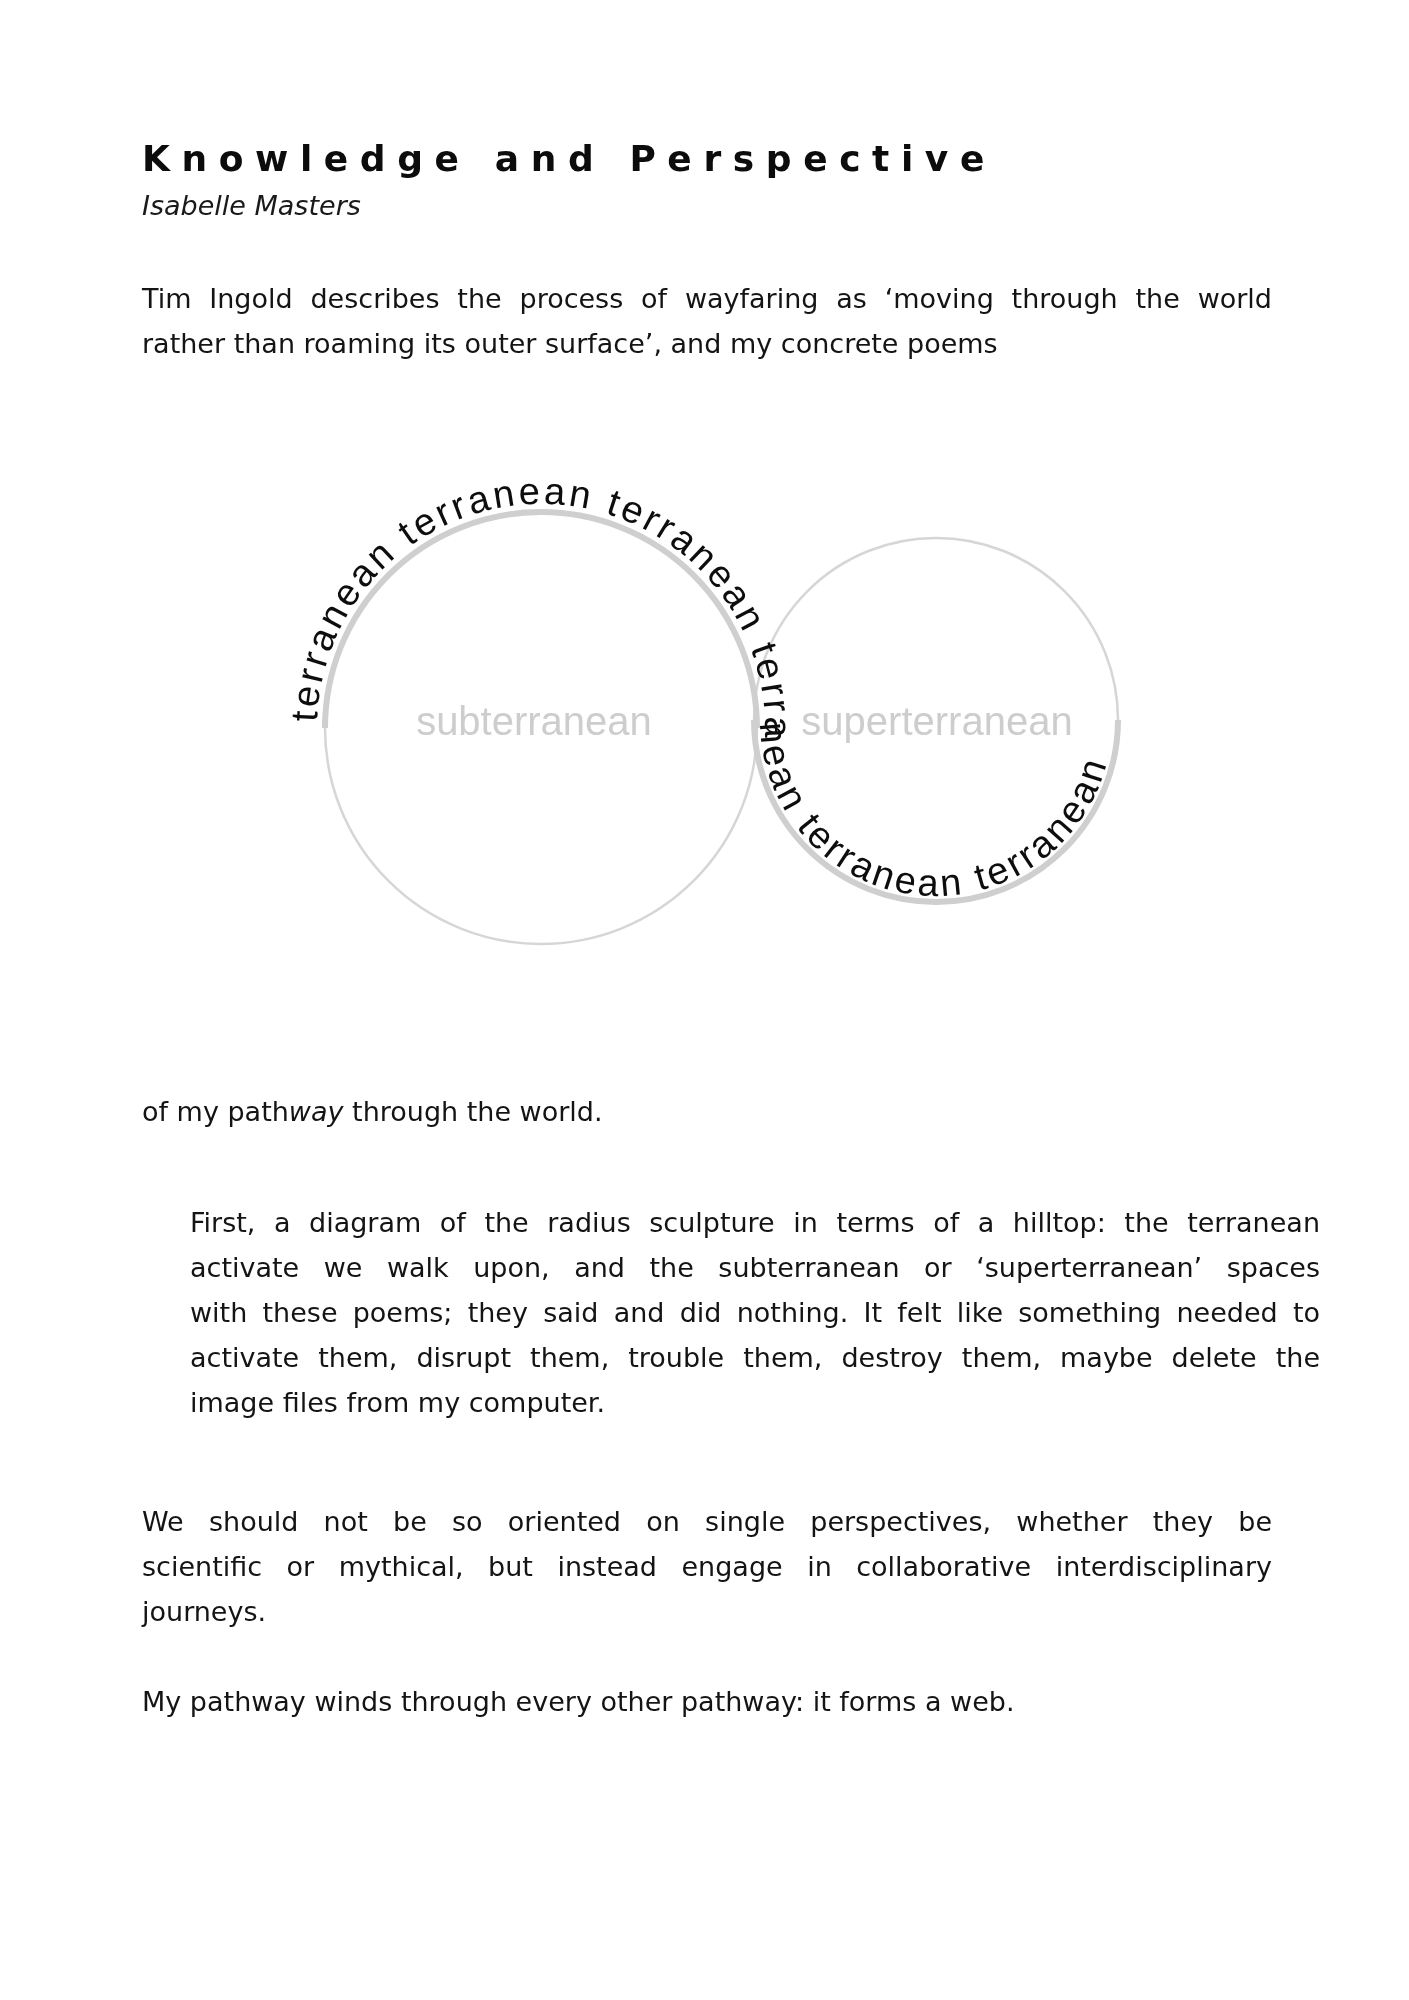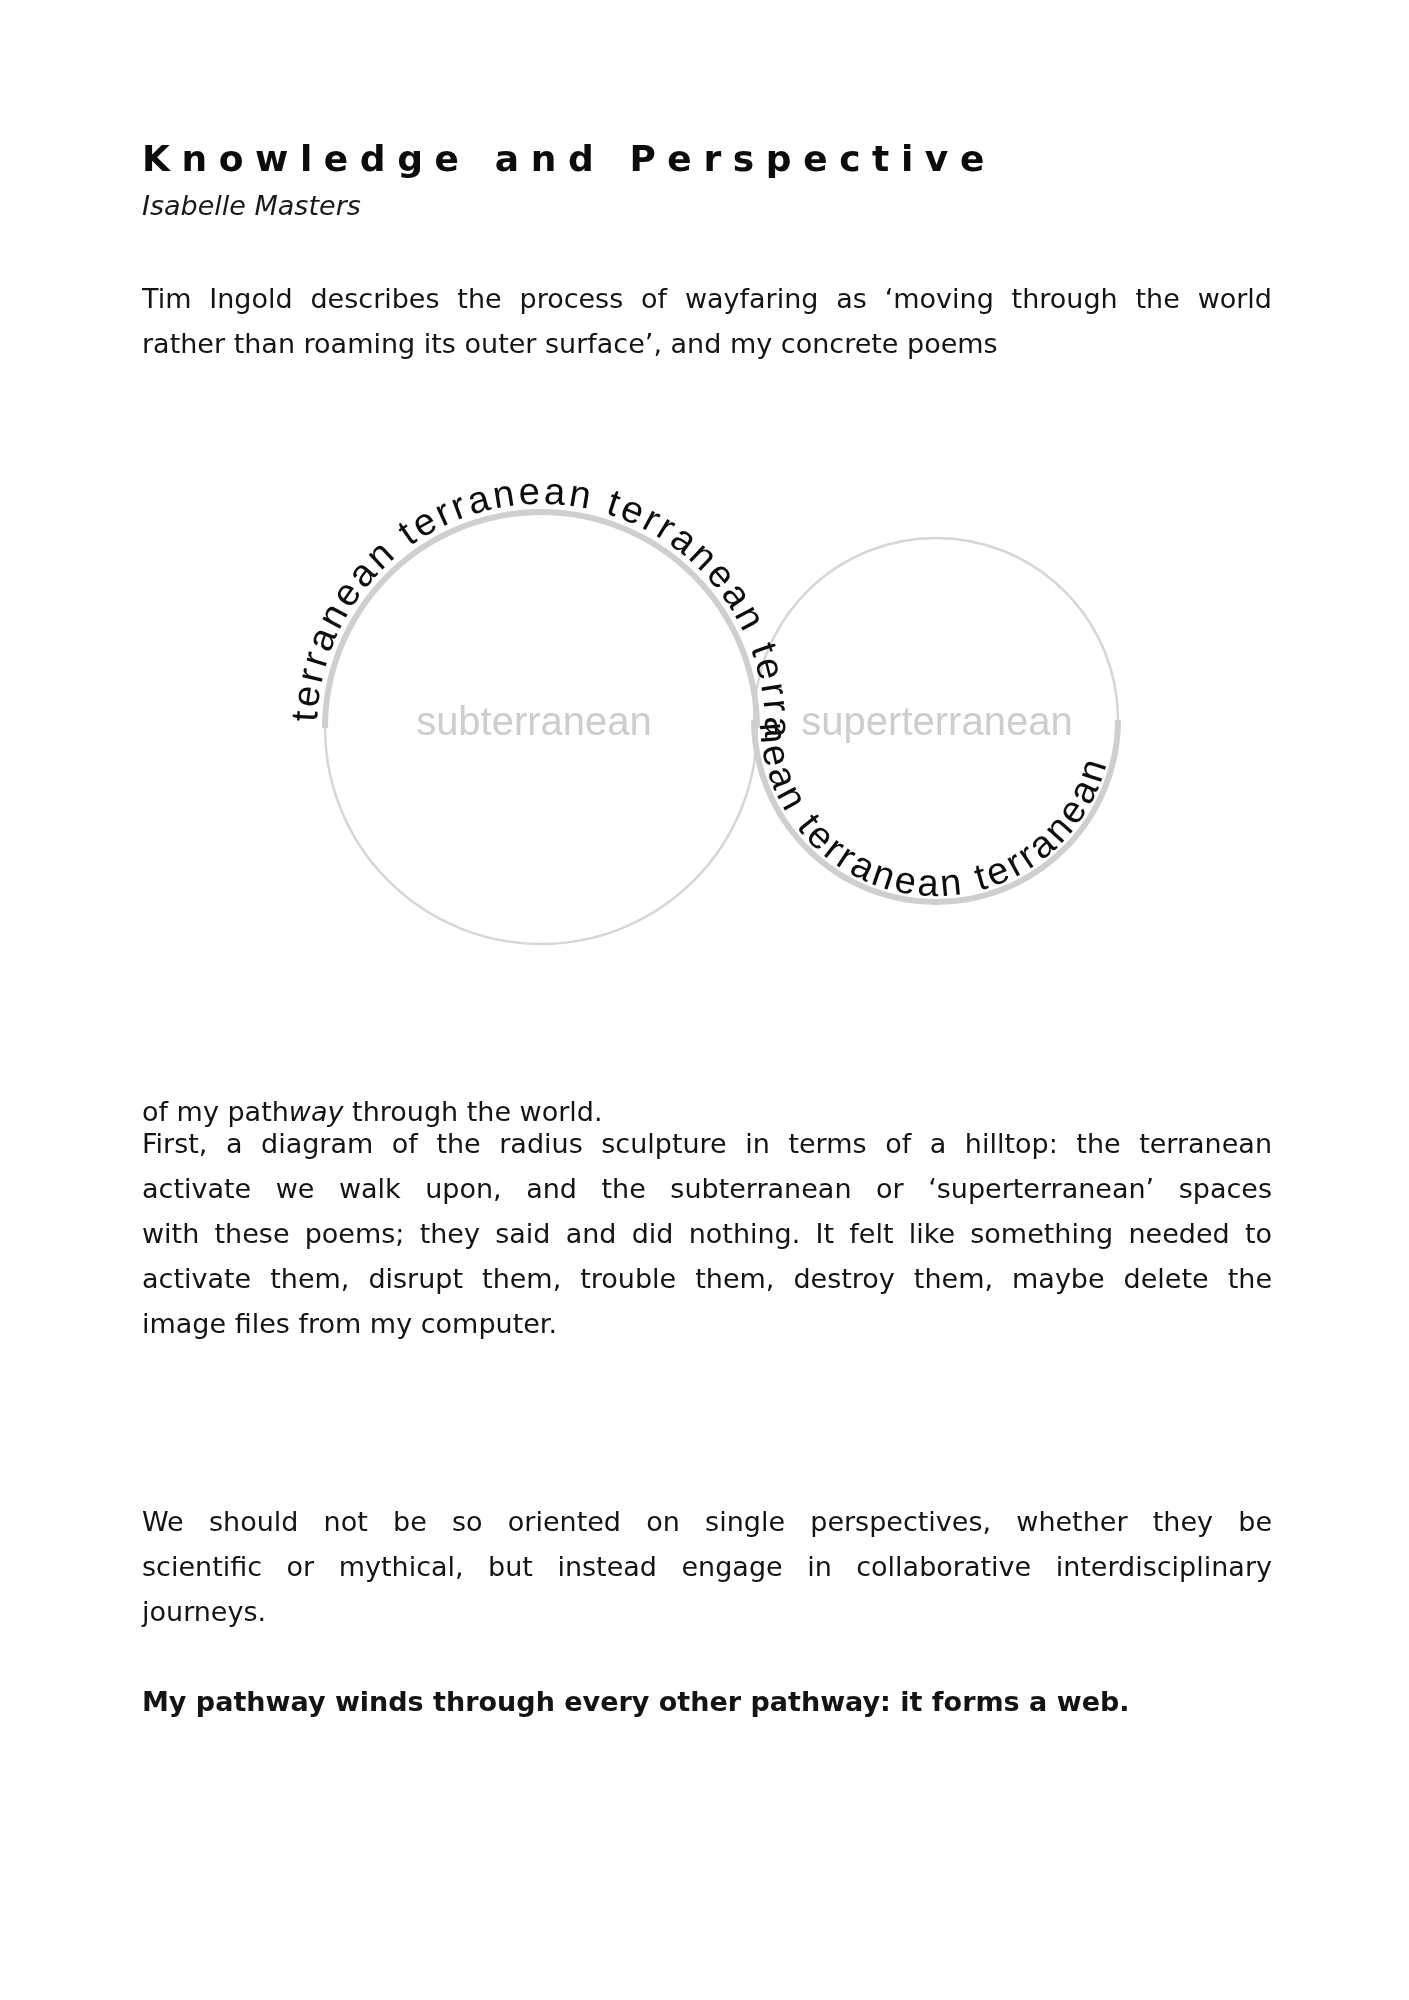--- a/index.html
+++ b/index.html
@@ -7,23 +7,23 @@
          font-family: "DejaVu Sans", sans-serif; color: #111111; }
   .title { position: absolute; left: 142px; top: 139px; font-size: 36px; font-weight: bold;
            letter-spacing: 11.6px; line-height: 40px; white-space: nowrap; color: #0c0c0c; }
   .author { position: absolute; left: 142px; top: 186px; font-size: 27px; line-height: 40px;
             white-space: nowrap; color: #1a1a1a; font-weight: 300; font-style: italic; }
   .para { position: absolute; left: 142px; width: 1130px; font-size: 27px; line-height: 45px; color: #141414; }
   .para .line { display: block; text-align: justify; text-align-last: justify; white-space: nowrap; height: 45px; }
   .para .line.last { text-align-last: left; }
   .p1 { top: 276px; }
   .p-cont { top: 1089px; }
-  .p2 { top: 1121px; }
+  .p2 { top: 1200px; margin-left: 48px; }
   .p3 { top: 1499px; }
-  .p4 { top: 1679px; font-weight: bold; }
+  .p4 { top: 1679px; }
   .diagram { position: absolute; left: 0; top: 0; width: 1409px; height: 2000px; pointer-events: none; }
   .diagram text { font-family: "Liberation Sans", sans-serif; }
   .label { font-size: 40px; fill: #cdcdcd; }
   .curved { font-size: 38px; fill: #0d0d0d; }
   em { font-style: italic; }
 </style>
 </head>
 <body>
 
 <div class="title">Knowledge and Perspective</div>

